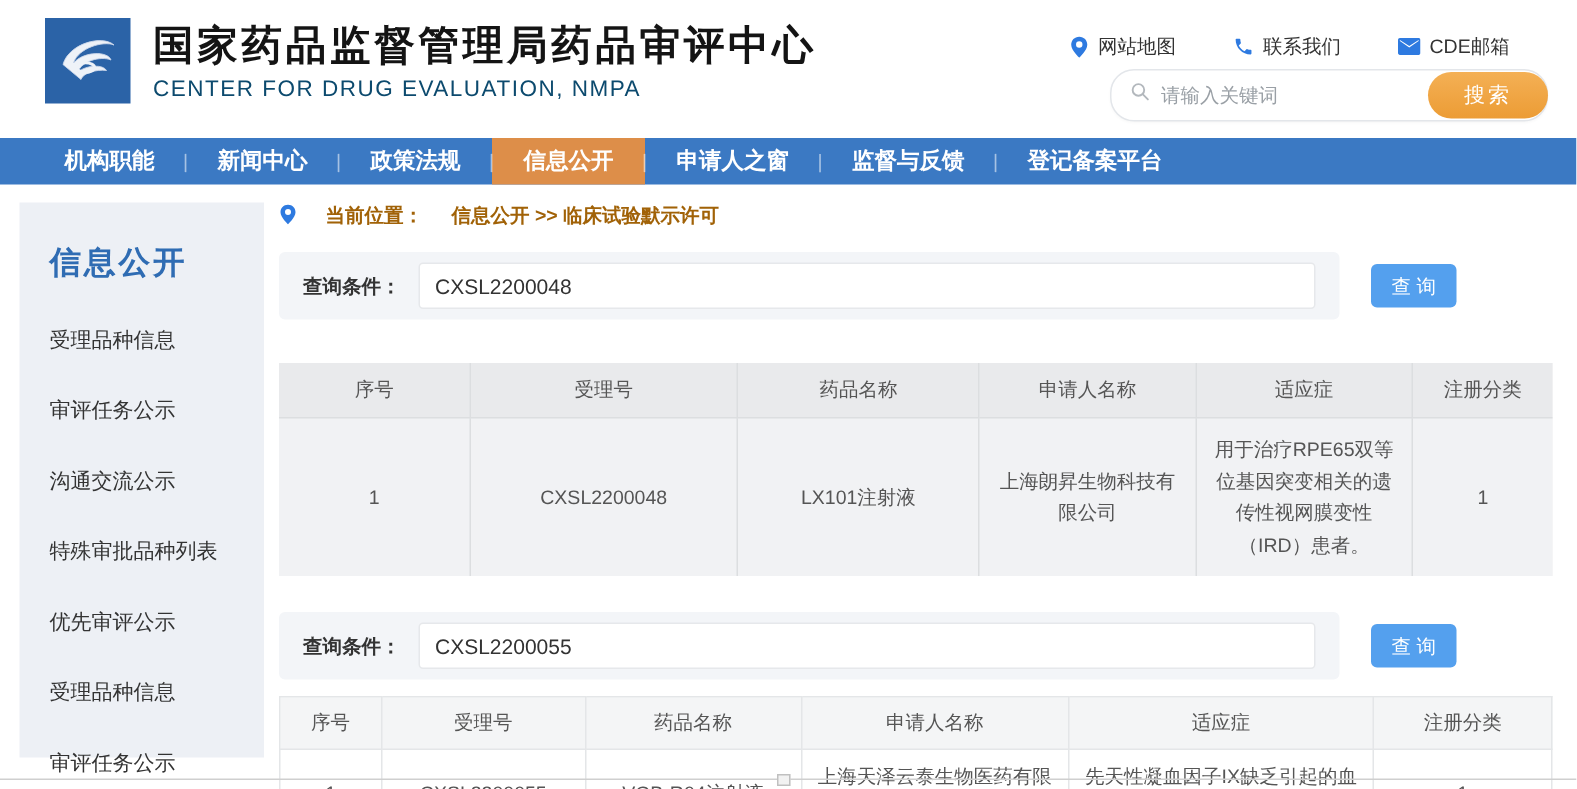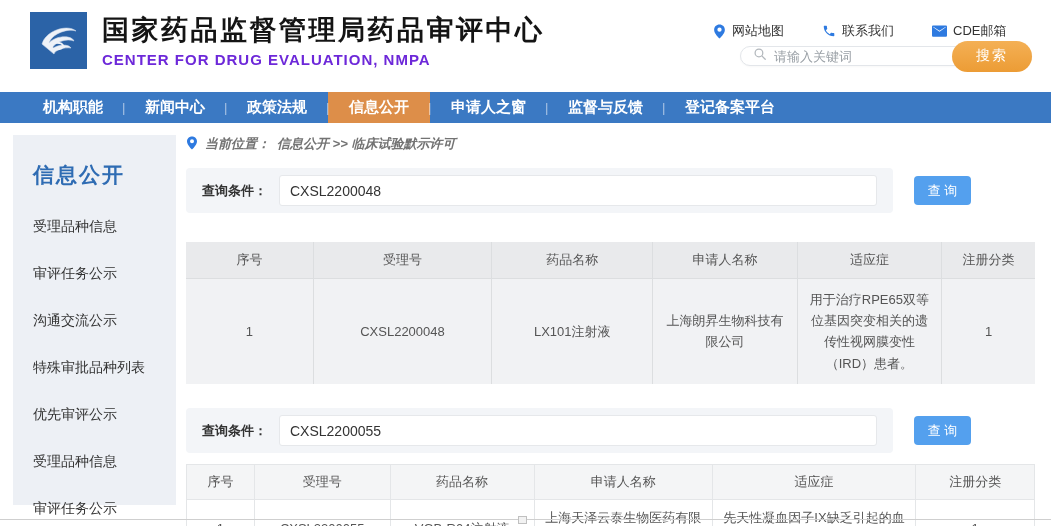--- a/index.html
+++ b/index.html
@@ -12,28 +12,28 @@
 
   
   .top-header { position:relative; height:92px; background:#fff; }
   .logo {
     position:absolute; left:30px; top:12px; width:57px; height:57px;
     background:#2b63a7; display:flex; align-items:center; justify-content:center;
     cursor:pointer;
   }
   .title-block { position:absolute; left:102px; top:12px; }
   .site-title { font-size:27px; font-weight:bold; color:#141414; letter-spacing:2.5px; line-height:1.35; }
-  .site-subtitle { font-size:15px; font-weight:bold; color:#6d28d9; letter-spacing:1px; margin-top:3px; }
+  .site-subtitle { font-size:15px; font-weight:normal; color:#0c4a6e; letter-spacing:1px; margin-top:3px; }
 
   .quick-links { position:absolute; left:713px; top:22px; display:flex; gap:38px; }
   .quick-link { display:flex; align-items:center; gap:6px; font-size:13px; color:#333; cursor:pointer; white-space:nowrap; }
   .quick-link svg { display:block; }
 
   .search-bar {
-    position:absolute; left:740px; top:46px; width:292px; height:20px;
+    position:absolute; left:740px; top:46px; width:292px; height:35px;
     background:#fff; border:1px solid #e3e6ea; border-radius:16px;
     display:flex; align-items:center; padding-left:12px; box-shadow:0 1px 2px rgba(0,0,0,.03);
   }
   .search-input {
     border:none; outline:none; background:transparent; flex:1;
     font-size:13px; color:#333; margin-left:7px; min-width:0;
     font-family:"Liberation Sans","DejaVu Sans",sans-serif;
   }
   .search-input::placeholder { color:#9aa0a6; }
   .search-btn {
@@ -63,21 +63,21 @@
   .page-body { position:relative; }
   .sidebar {
     position:absolute; left:13px; top:12px; width:163px; height:370px;
     background:#edf0f5; padding:26px 0 0 20px;
   }
   .sidebar-title { font-size:21px; font-weight:bold; color:#2f6cb3; letter-spacing:2px; margin-bottom:14px; }
   .sidebar-item { font-size:14px; color:#333; padding:15px 0 14px 0; cursor:pointer; white-space:nowrap;font-family:Liberation Serif, serif; }
 
   .content { position:absolute; left:186px; top:8px; width:849px; }
 
-  .breadcrumb { display:flex; align-items:center; gap:7px; font-size:13px; font-weight:bold; color:#737373; padding:4px 0 2px 0;font-style:italic; }
+  .breadcrumb { display:flex; align-items:center; gap:19px; font-size:13px; font-weight:bold; color:#a16207; padding:4px 0 2px 0; }
 
   .query-row { display:flex; align-items:center; margin-top:13px; padding-right:64px; }
   .query-panel {
     flex:1; height:45px; background:#f3f5f8; border-radius:4px;
     display:flex; align-items:center; padding:0 16px; gap:12px;
   }
   .query-label { font-size:13px; font-weight:bold; color:#333; white-space:nowrap; }
   .query-input {
     flex:1; height:31px; background:#fff; border:1px solid #e6e8eb; border-radius:3px;
     padding:0 10px; font-size:14px; color:#333; outline:none;

